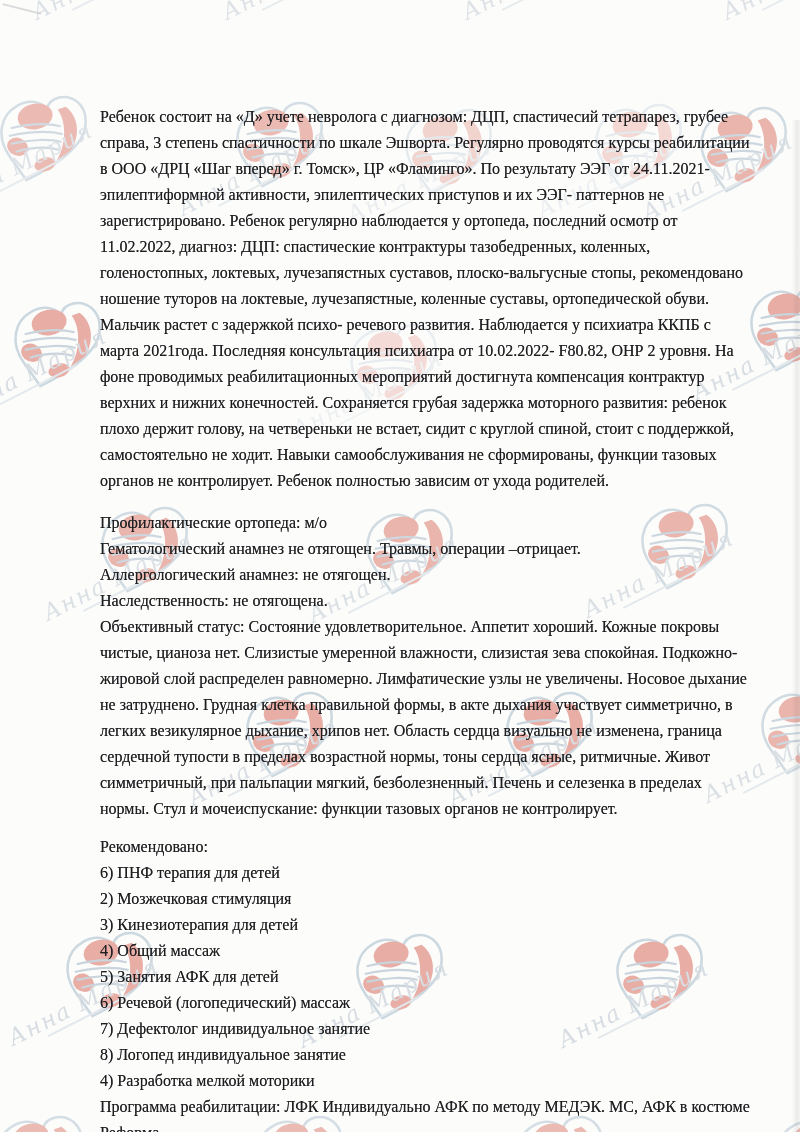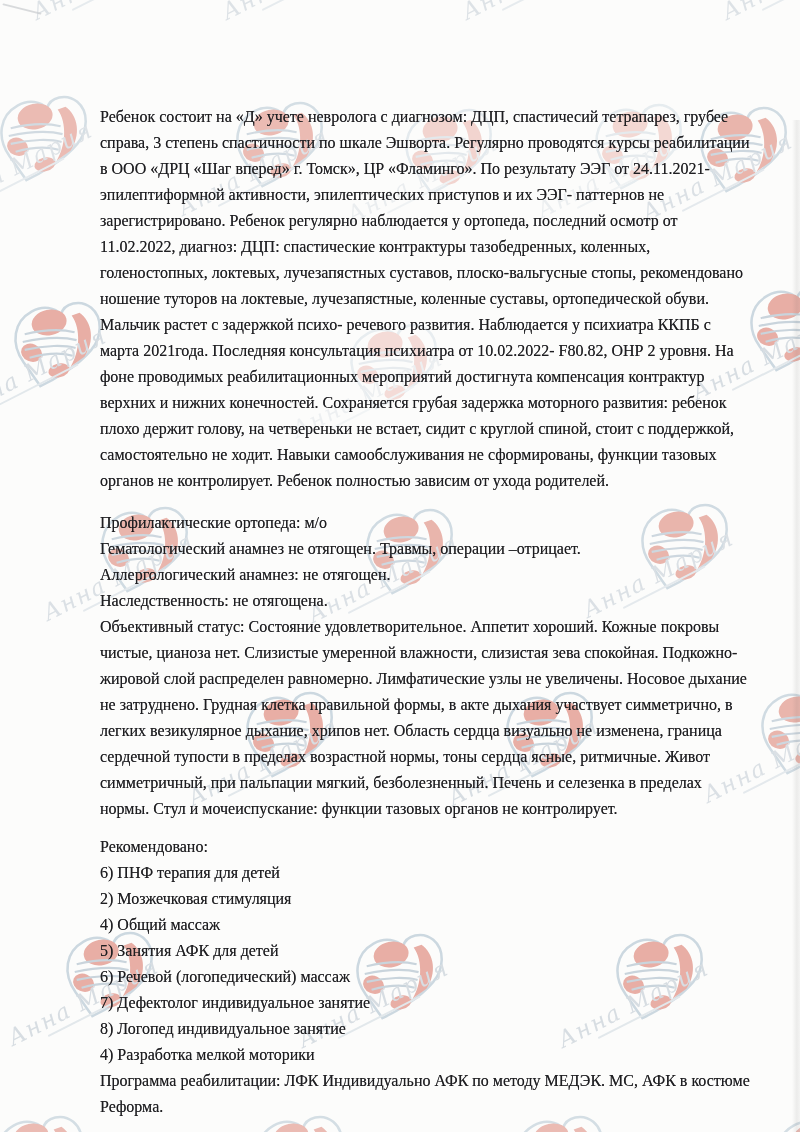--- a/index.html
+++ b/index.html
@@ -431,20 +431,21 @@
     <div class="line">Профилактические ортопеда: м/о</div>
     <div class="line">Гематологический анамнез не отягощен. Травмы, операции –отрицает.</div>
     <div class="line">Аллергологический анамнез: не отягощен.</div>
     <div class="line">Наследственность: не отягощена.</div>
 
     <p class="para">Объективный статус: Состояние удовлетворительное. Аппетит хороший. Кожные покровы чистые, цианоза нет. Слизистые умеренной влажности, слизистая зева спокойная. Подкожно-жировой слой распределен равномерно. Лимфатические узлы не увеличены. Носовое дыхание не затруднено. Грудная клетка правильной формы, в акте дыхания участвует симметрично, в легких везикулярное дыхание, хрипов нет. Область сердца визуально не изменена, граница сердечной тупости в пределах возрастной нормы, тоны сердца ясные, ритмичные. Живот симметричный, при пальпации мягкий, безболезненный. Печень и селезенка в пределах нормы. Стул и мочеиспускание: функции тазовых органов не контролирует.</p>
 
     <div class="line rec-title">Рекомендовано:</div>
     <div class="line">6) ПНФ терапия для детей</div>
     <div class="line">2) Мозжечковая стимуляция</div>
+    <div class="line">3) Кинезиотерапия для детей</div>
     <div class="line">4) Общий массаж</div>
     <div class="line">5) Занятия АФК для детей</div>
     <div class="line">6) Речевой (логопедический) массаж</div>
     <div class="line">7) Дефектолог индивидуальное занятие</div>
     <div class="line">8) Логопед индивидуальное занятие</div>
     <div class="line">4) Разработка мелкой моторики</div>
 
     <p class="para">Программа реабилитации: ЛФК Индивидуально АФК по методу МЕДЭК. МС, АФК в костюме Реформа.</p>
   </div>
 

